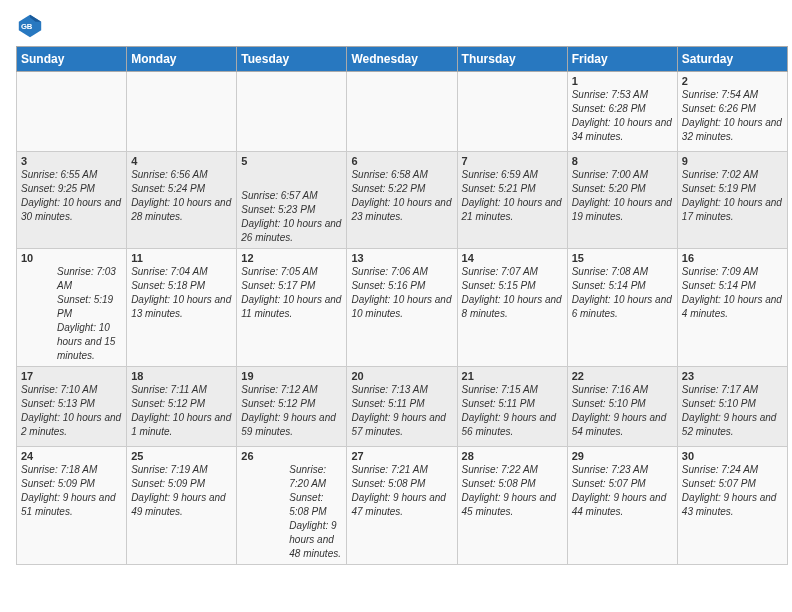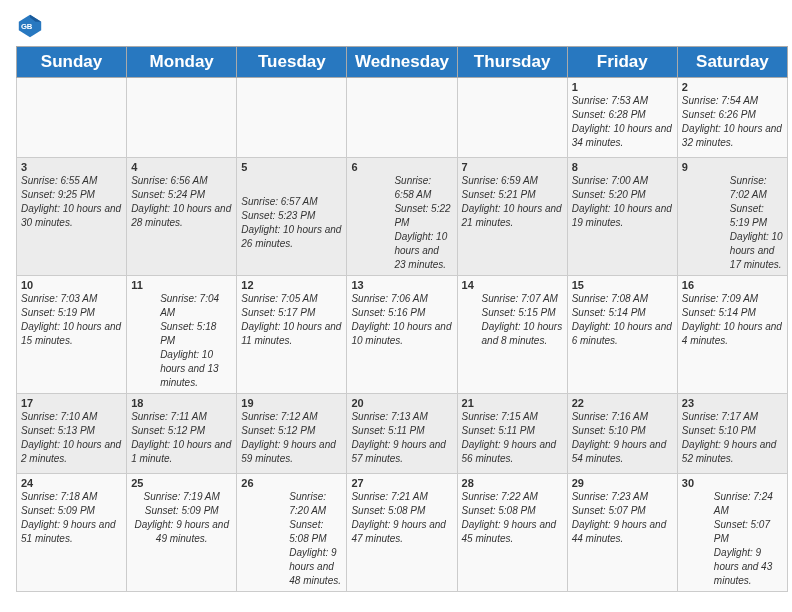--- a/index.html
+++ b/index.html
@@ -50,24 +50,24 @@
       margin-top: 2px;
     }
     table {
       width: 100%;
       border-collapse: collapse;
       table-layout: fixed;
     }
     thead tr th {
       background-color: #2878c0;
       color: #fff;
-      font-size: 17px;
+      font-size: 12px;
       font-weight: bold;
       padding: 5px 4px;
-      text-align: center;
+      text-align: left;
       border: 1px solid #aaa;
     }
     tbody tr td {
       border: 1px solid #ccc;
       vertical-align: top;
       padding: 3px 4px;
       font-size: 9.5px;
       color: #333;
       height: 80px;
     }
@@ -158,71 +158,71 @@
 Daylight: 10 hours and 28 minutes.</div>
           </td>
           <td>
             <span class="day-num">5</span>
             <div class="day-info" style="white-space: pre-line; margin-top: 22px;">Sunrise: 6:57 AM
 Sunset: 5:23 PM
 Daylight: 10 hours and 26 minutes.</div>
           </td>
           <td>
             <span class="day-num">6</span>
-            <div class="day-info" style="white-space: pre-line; margin-left: 43px;">Sunrise: 6:58 AM
+            <div class="day-info" style="white-space: pre-line;">Sunrise: 6:58 AM
 Sunset: 5:22 PM
 Daylight: 10 hours and 23 minutes.</div>
           </td>
           <td>
             <span class="day-num">7</span>
             <div class="day-info" style="white-space: pre-line;">Sunrise: 6:59 AM
 Sunset: 5:21 PM
 Daylight: 10 hours and 21 minutes.</div>
           </td>
           <td>
             <span class="day-num">8</span>
             <div class="day-info" style="white-space: pre-line;">Sunrise: 7:00 AM
 Sunset: 5:20 PM
 Daylight: 10 hours and 19 minutes.</div>
           </td>
           <td>
             <span class="day-num">9</span>
-            <div class="day-info" style="white-space: pre-line; margin-left: 48px;">Sunrise: 7:02 AM
+            <div class="day-info" style="white-space: pre-line;">Sunrise: 7:02 AM
 Sunset: 5:19 PM
 Daylight: 10 hours and 17 minutes.</div>
           </td>
         </tr>
         <tr>
           <td>
             <span class="day-num">10</span>
-            <div class="day-info" style="white-space: pre-line;">Sunrise: 7:03 AM
+            <div class="day-info" style="white-space: pre-line; margin-left: 36px;">Sunrise: 7:03 AM
 Sunset: 5:19 PM
 Daylight: 10 hours and 15 minutes.</div>
           </td>
           <td>
             <span class="day-num">11</span>
-            <div class="day-info" style="white-space: pre-line; margin-left: 29px;">Sunrise: 7:04 AM
+            <div class="day-info" style="white-space: pre-line;">Sunrise: 7:04 AM
 Sunset: 5:18 PM
 Daylight: 10 hours and 13 minutes.</div>
           </td>
           <td>
             <span class="day-num">12</span>
             <div class="day-info" style="white-space: pre-line;">Sunrise: 7:05 AM
 Sunset: 5:17 PM
 Daylight: 10 hours and 11 minutes.</div>
           </td>
           <td>
             <span class="day-num">13</span>
             <div class="day-info" style="white-space: pre-line;">Sunrise: 7:06 AM
 Sunset: 5:16 PM
 Daylight: 10 hours and 10 minutes.</div>
           </td>
           <td>
             <span class="day-num">14</span>
-            <div class="day-info" style="white-space: pre-line; margin-left: 20px;">Sunrise: 7:07 AM
+            <div class="day-info" style="white-space: pre-line;">Sunrise: 7:07 AM
 Sunset: 5:15 PM
 Daylight: 10 hours and 8 minutes.</div>
           </td>
           <td>
             <span class="day-num">15</span>
             <div class="day-info" style="white-space: pre-line;">Sunrise: 7:08 AM
 Sunset: 5:14 PM
 Daylight: 10 hours and 6 minutes.</div>
           </td>
           <td>
@@ -278,21 +278,21 @@
         </tr>
         <tr>
           <td>
             <span class="day-num">24</span>
             <div class="day-info" style="white-space: pre-line;">Sunrise: 7:18 AM
 Sunset: 5:09 PM
 Daylight: 9 hours and 51 minutes.</div>
           </td>
           <td>
             <span class="day-num">25</span>
-            <div class="day-info" style="white-space: pre-line; text-align: center;">Sunrise: 7:19 AM
+            <div class="day-info" style="white-space: pre-line;">Sunrise: 7:19 AM
 Sunset: 5:09 PM
 Daylight: 9 hours and 49 minutes.</div>
           </td>
           <td>
             <span class="day-num">26</span>
             <div class="day-info" style="white-space: pre-line; margin-left: 48px;">Sunrise: 7:20 AM
 Sunset: 5:08 PM
 Daylight: 9 hours and 48 minutes.</div>
           </td>
           <td>
@@ -308,20 +308,20 @@
 Daylight: 9 hours and 45 minutes.</div>
           </td>
           <td>
             <span class="day-num">29</span>
             <div class="day-info" style="white-space: pre-line;">Sunrise: 7:23 AM
 Sunset: 5:07 PM
 Daylight: 9 hours and 44 minutes.</div>
           </td>
           <td>
             <span class="day-num">30</span>
-            <div class="day-info" style="white-space: pre-line; margin-left: 32px;">Sunrise: 7:24 AM
+            <div class="day-info" style="white-space: pre-line;">Sunrise: 7:24 AM
 Sunset: 5:07 PM
 Daylight: 9 hours and 43 minutes.</div>
           </td>
         </tr>
       </tbody>
   </table>
 </div>
 
 </body></html>

